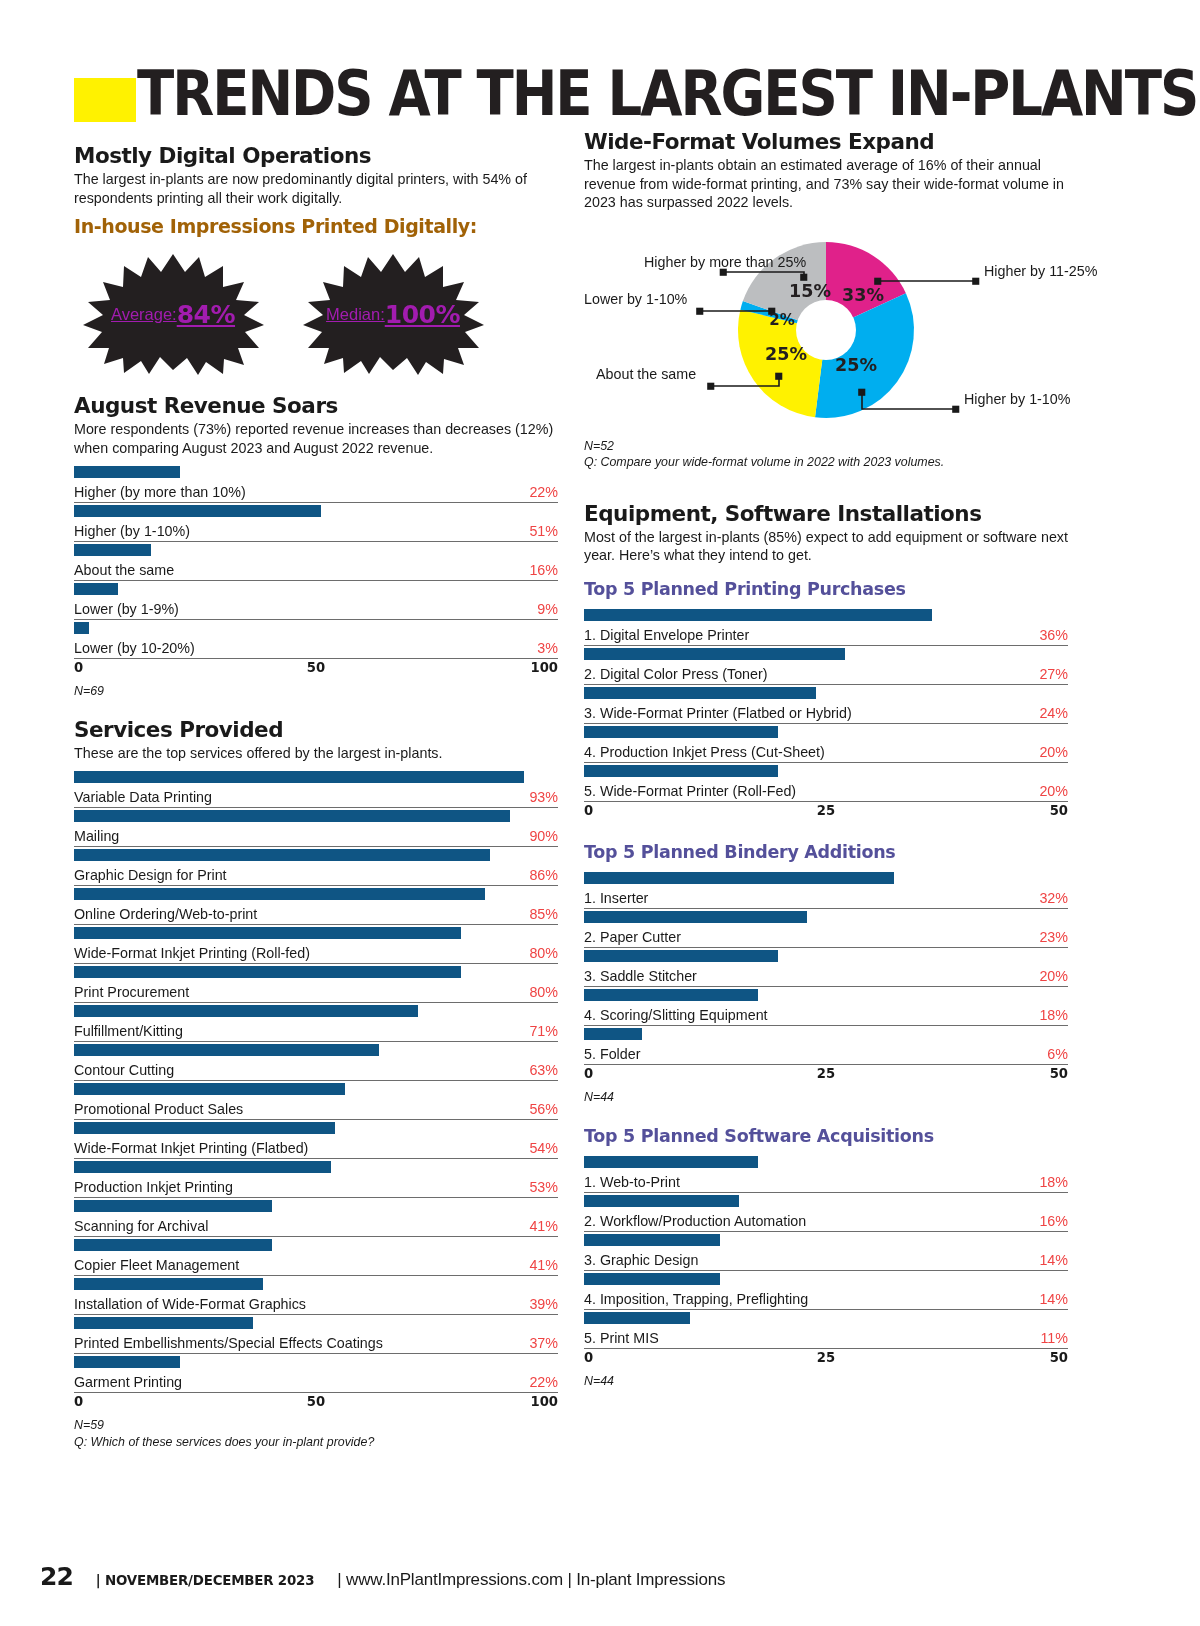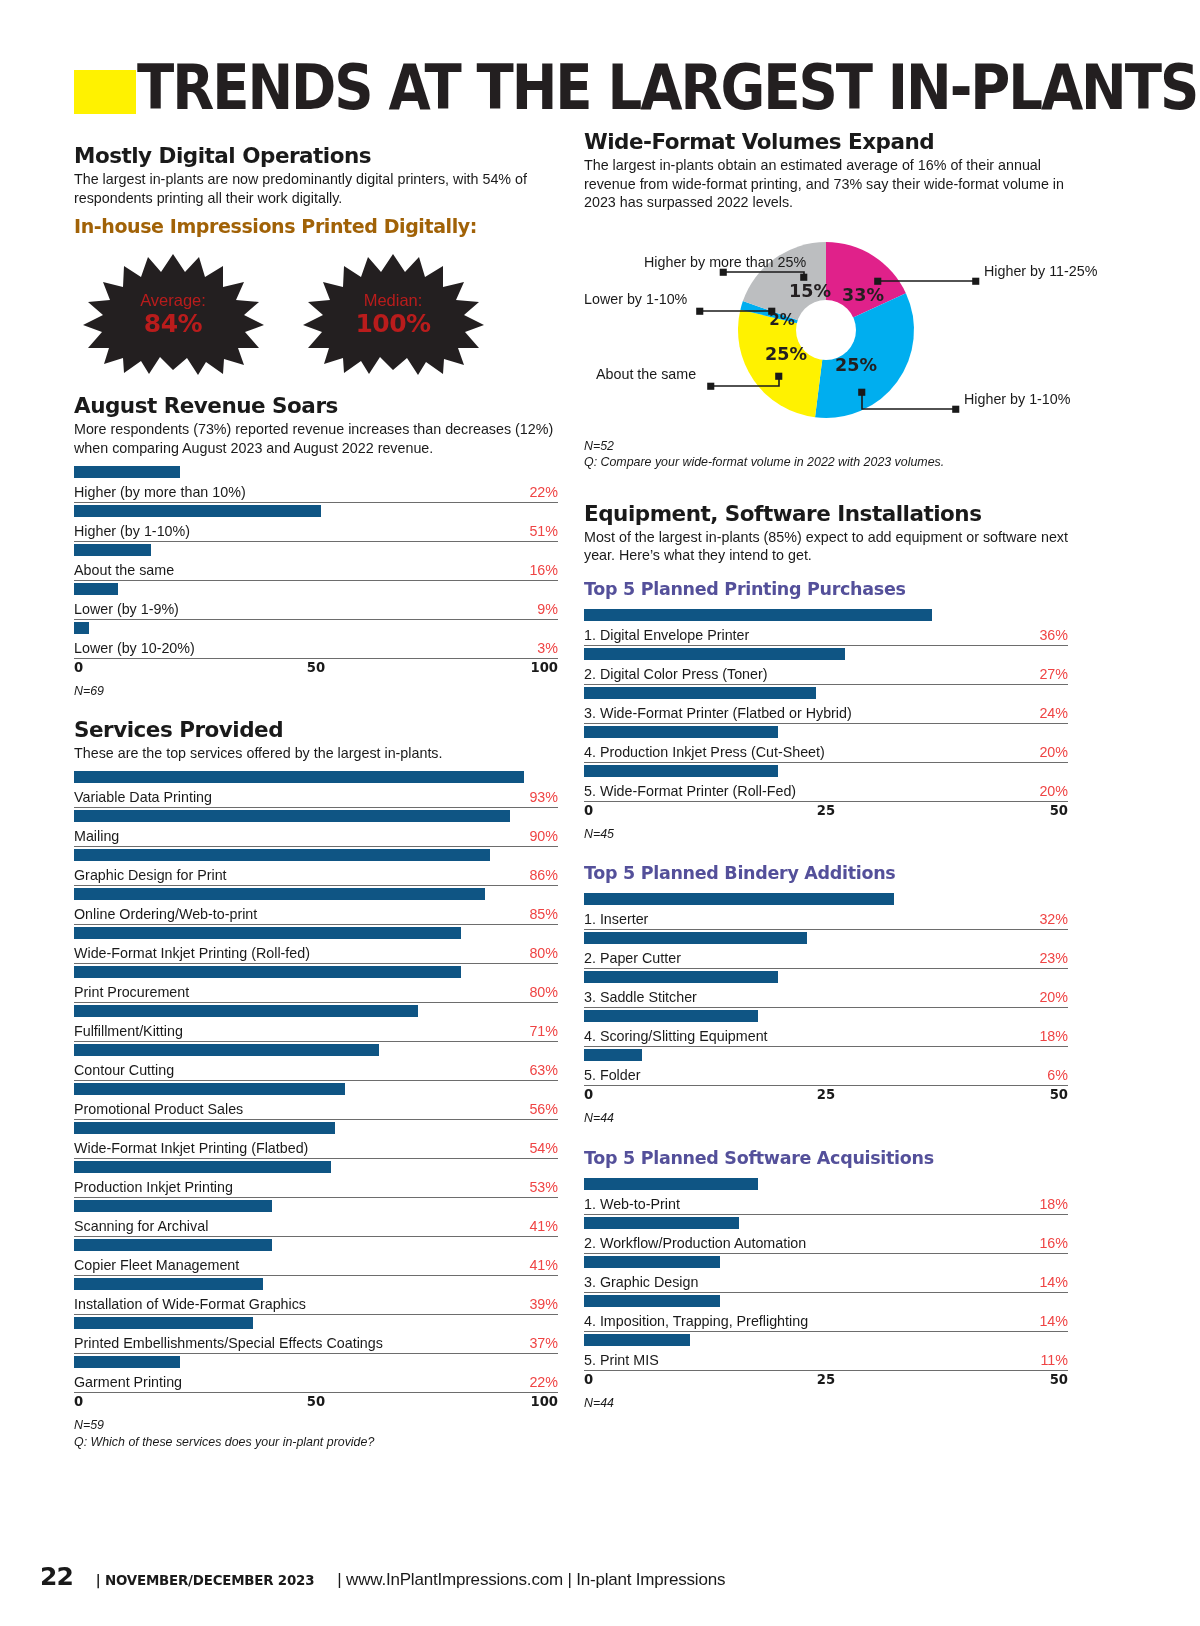--- a/index.html
+++ b/index.html
@@ -5,21 +5,21 @@
   * { box-sizing: border-box; margin: 0; padding: 0; }
   html, body {
     width: 1200px; height: 1626px;
     background: #ffffff;
     font-family: "Liberation Sans", sans-serif;
     color: #1a1a1a;
   }
   .page { position: relative; width: 1200px; height: 1626px; padding: 0; }
 
   
-  .masthead { position: absolute; left: 74px; top: 62px; width: 1010px; height: 60px; display: flex; align-items: center; }
+  .masthead { position: absolute; left: 74px; top: 62px; width: 1010px; height: 60px; display: flex; align-items: flex-end; }
   .yellow-block { width: 62px; height: 44px; background: #FFF200; flex: 0 0 auto; }
   .masthead-title {
     font-family: "DejaVu Sans", sans-serif;
     font-weight: 700;
     font-size: 53px;
     line-height: 48px;
     letter-spacing: -2.0px;
     color: #231f20;
     transform: scaleX(1.03) scaleY(1.18);
     transform-origin: left bottom;
@@ -68,22 +68,22 @@
     line-height: 16.5px;
     color: #1a1a1a;
   }
 
   
   .bursts { display: flex; gap: 22px; margin-top: 14px; }
   .burst { position: relative; width: 198px; height: 123px; }
   .burst svg { display: block; width: 198px; height: 123px; }
   .burst-txt {
     position: absolute; left: 0; top: 0; width: 198px; height: 123px;
-    display: flex; flex-direction: column; align-items: center; justify-content: center;
-    color: #b91c1c; pointer-events: none;
+    display: flex; align-items: center; justify-content: center;
+    color: #a21caf; pointer-events: none; text-decoration: underline;
   }
   .burst-label { font-size: 16.5px; line-height: 18px; font-weight: 400; }
   .burst-value { font-family: "DejaVu Sans", sans-serif; font-weight: 700; font-size: 25px; line-height: 27px; letter-spacing: -0.5px; margin-top: 1px; }
 
   
   .chart { margin-top: 7px; }
   .bar-row { position: relative; height: 39px; border-bottom: 1.3px solid #6d6d6d; }
   .bar-row .bar { position: absolute; left: 0; top: 2px; height: 12px; background: #0f5584; }
   .bar-row .row-label {
     position: absolute; left: 0; bottom: 1px;
@@ -393,23 +393,20 @@
           <div class="bar" style="width:40%;background:#0f5584"></div>
           <div class="row-label">5. Wide-Format Printer (Roll-Fed)</div>
           <div class="row-val">20%</div>
         </div>
         <div class="axis">
           <span class="t0">0</span>
           <span class="tm">25</span>
           <span class="te">50</span>
         </div>
       </div>
-    <div class="chart-notes">
-      <div class="note">N=45</div>
-    </div>
 
     <div style="height:20px"></div>
     <h3 class="purple-head">Top 5 Planned Bindery Additions</h3>
     <div class="chart narrow">
         <div class="bar-row">
           <div class="bar" style="width:64%;background:#0f5584"></div>
           <div class="row-label">1. Inserter</div>
           <div class="row-val">32%</div>
         </div>
         <div class="bar-row">

